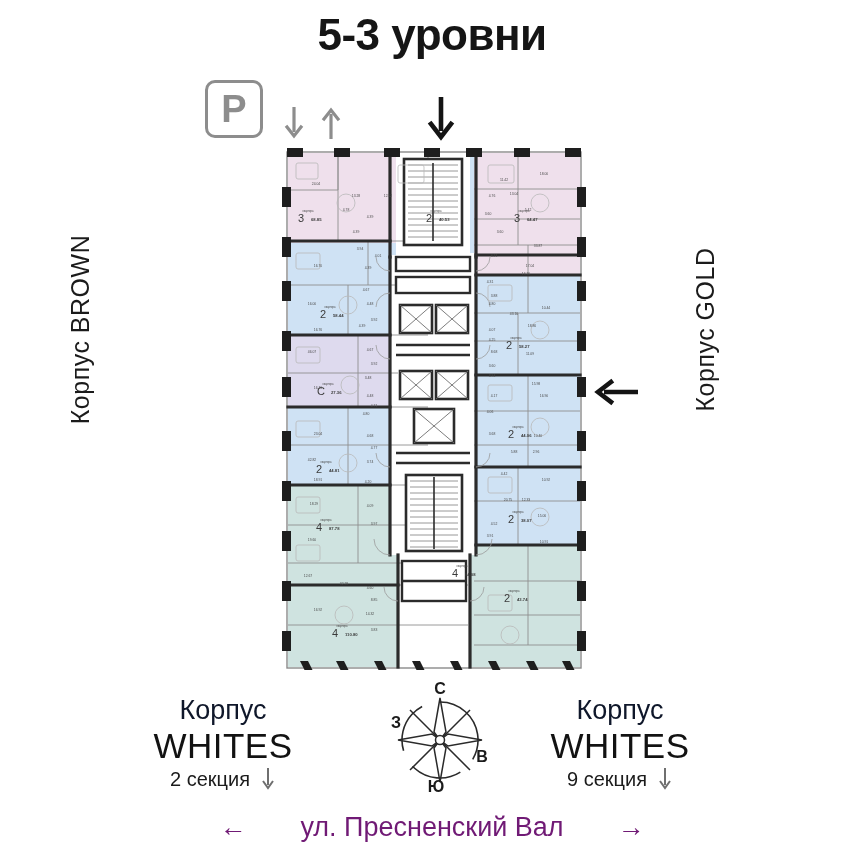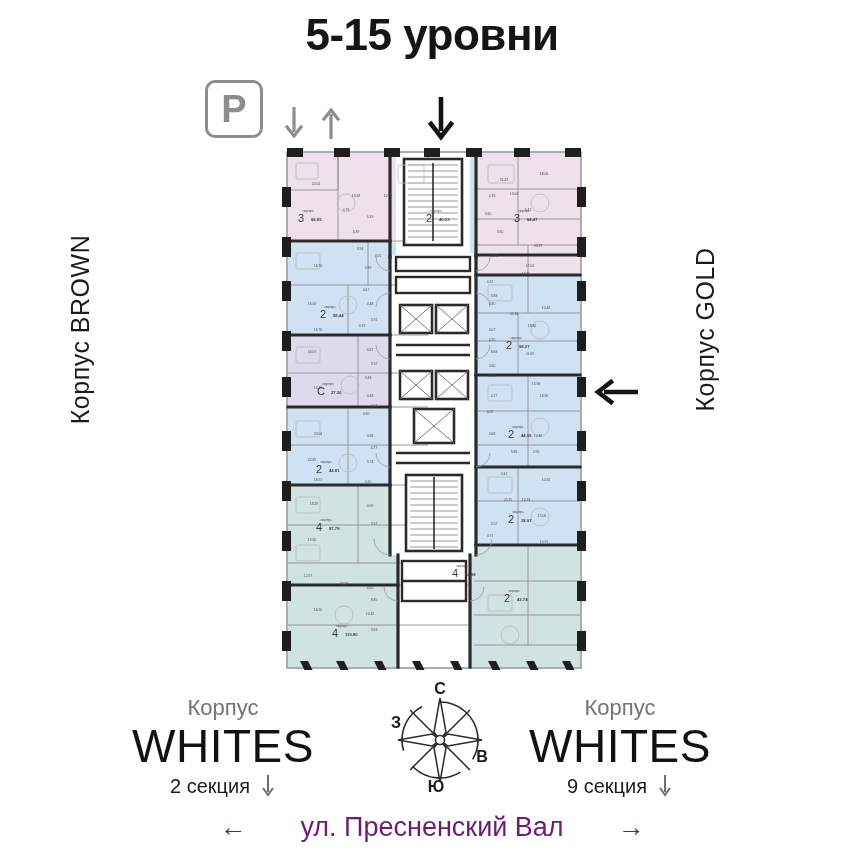--- a/index.html
+++ b/index.html
@@ -86,26 +86,26 @@
     transform: rotate(-90deg);
   }
 
   
   .corp-block {
     position: absolute;
     text-align: center;
     width: 230px;
   }
   .corp-block .k {
-    font-size: 22px;
+    font-size: 27px;
     line-height: 1.1;
-    color: #737373;
+    color: #0f172a;
   }
   .corp-block .w {
-    font-size: 46px;
+    font-size: 35px;
     letter-spacing: 0.5px;
     line-height: 1.15;
     color: #121212;
   }
   .corp-block .s {
     font-size: 20px;
     line-height: 1.2;
     color: #1b1b1b;
   }
   .corp-row {
@@ -141,21 +141,21 @@
     top: 678px;
     width: 104px;
     height: 116px;
   }
 </style>
 </head>
 <body>
 
 <div id="page">
 
-  <div class="title">5-15 уровни</div>
+  <div class="title">5-3 уровни</div>
 
   <div class="park-badge">
     <span>P</span>
   </div>
 
   <svg class="arr" style="left:283px; top:105px;" width="22" height="36" viewBox="0 0 22 36">
     <path d="M11 2 L11 27" stroke="#8d8d8d" stroke-width="3.2" fill="none"></path>
     <path d="M4 22 L11 31 L18 22" stroke="#8d8d8d" stroke-width="3.2" fill="none" stroke-linecap="square"></path>
   </svg>
   <svg class="arr" style="left:320px; top:105px;" width="22" height="36" viewBox="0 0 22 36">

